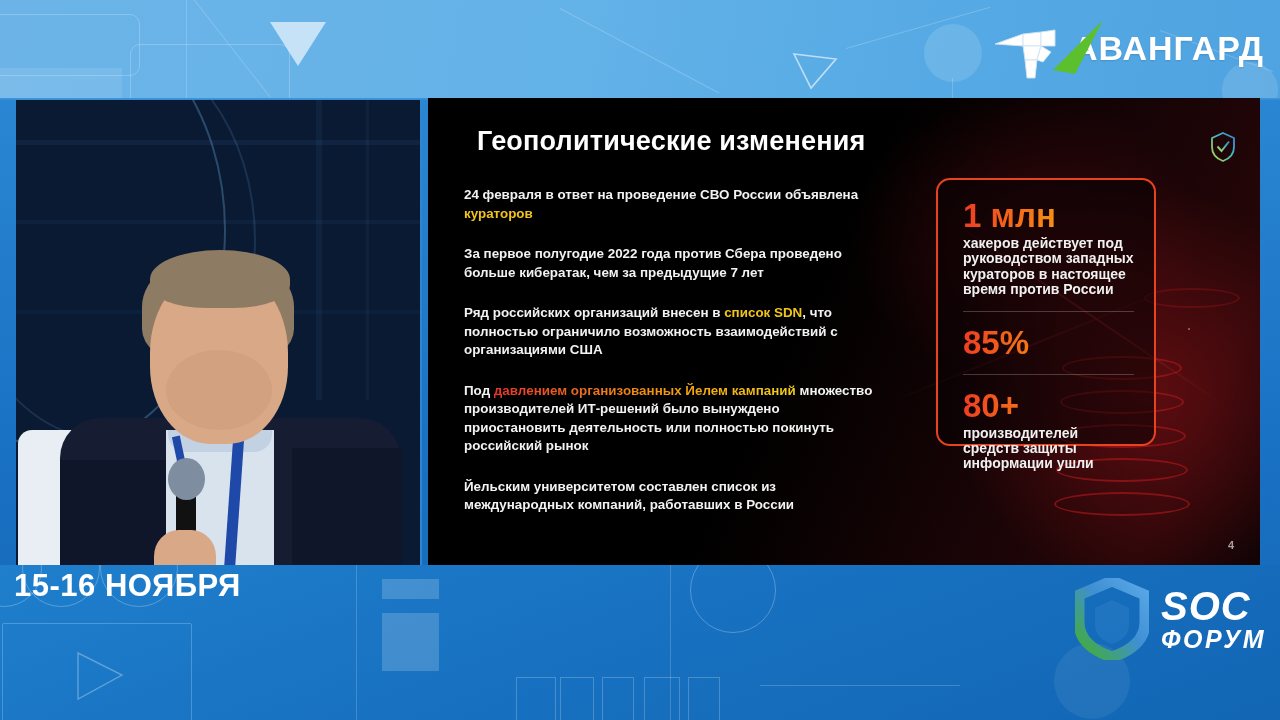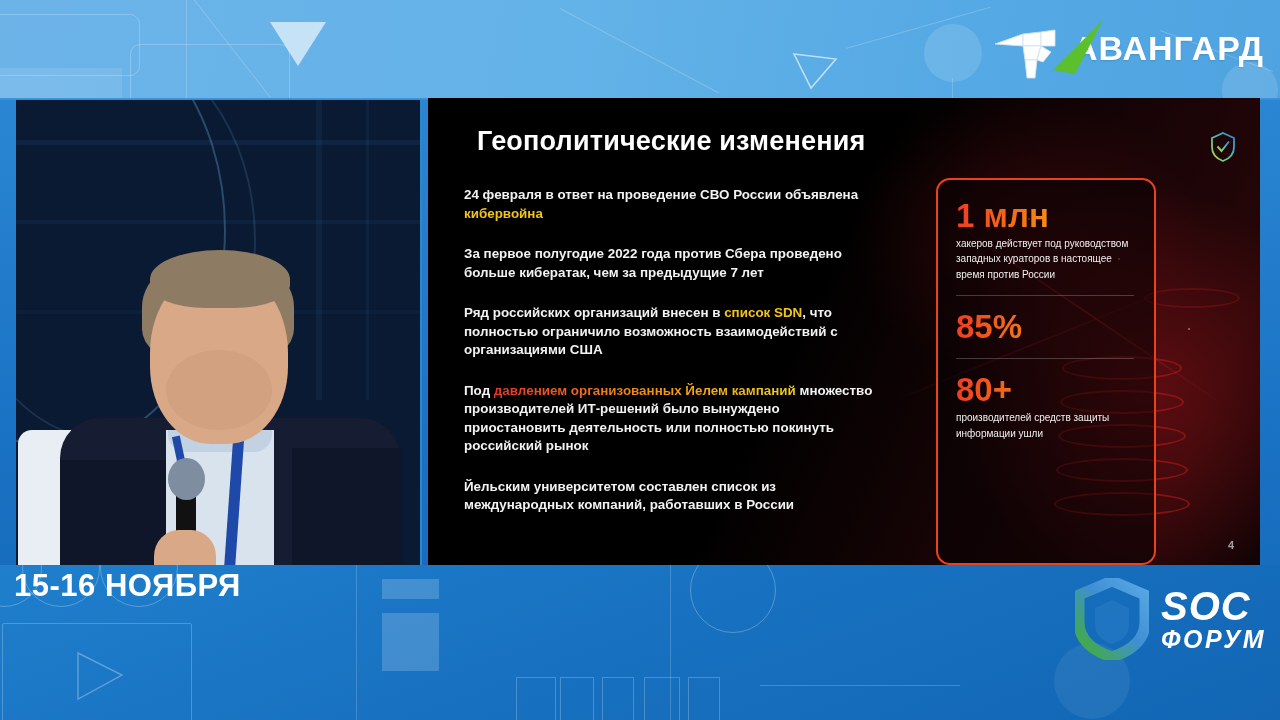--- a/index.html
+++ b/index.html
@@ -141,33 +141,33 @@
   #slide-body p:last-child{margin-bottom:0;}
   .hl-yellow{ color:#f0c419; }
   .hl-grad{
     background:linear-gradient(90deg,#e8342c 0%,#f07818 35%,#f5a50e 65%,#f2d01a 100%);
     -webkit-background-clip:text; background-clip:text;
     -webkit-text-fill-color:transparent; color:#f07818;
   }
 
   
   #stats-card{
-    position:absolute; left:508px; top:80px; width:220px; height:387px;
+    position:absolute; left:508px; top:80px; width:220px; height:268px;
     border:2px solid #e8421f; border-radius:14px;
     background:rgba(8,2,3,.55);
-    padding:18px 16px 0 18px;
+    padding:18px 16px 0 25px;
   }
   .stat-num{
     font-size:33px; font-weight:bold; line-height:36px;
     background:linear-gradient(95deg,#ef3c22 0%,#f47a16 40%,#f8b40c 72%,#f6dd1c 100%);
     -webkit-background-clip:text; background-clip:text;
     -webkit-text-fill-color:transparent; color:#f47a16;
   }
   .stat-desc{
-    color:#f0f0f0; font-size:10px; line-height:15.4px; font-weight:normal;
+    color:#f0f0f0; font-size:14px; line-height:15.4px; font-weight:bold;
     margin-top:2px;
   }
   .stat-sep{
     height:1px; background:rgba(255,255,255,.22); margin:13px 4px 13px 0;
   }
   #shield-mark{ position:absolute; right:24px; top:34px; }
   #slide-page-num{
     position:absolute; right:26px; bottom:14px;
     color:#bdbdbd; font-size:11px; font-weight:bold; opacity:.85;
   }
@@ -341,21 +341,21 @@
         <stop offset="0%" stop-color="#b9d83a"></stop>
         <stop offset="60%" stop-color="#3fb7c4"></stop>
         <stop offset="100%" stop-color="#3f7fd4"></stop>
       </linearGradient>
     </defs>
     <path d="M13 1 L24 6 L24 15 Q24 25 13 29 Q2 25 2 15 L2 6 Z" fill="none" stroke="url(#sg2)" stroke-width="1.8"></path>
     <path d="M7.5 14.5 L11.5 19 L19 9.5" fill="none" stroke="url(#sg2)" stroke-width="2"></path>
   </svg>
 
   <div id="slide-body">
-      <p><span>24 февраля в ответ на проведение СВО России объявлена </span><span class="hl-yellow">кибервойна</span></p>
+      <p><span>24 февраля в ответ на проведение СВО России объявлена </span><span class="hl-yellow">кураторов</span></p>
       <p><span>За первое полугодие 2022 года против Сбера проведено больше кибератак, чем за предыдущие 7 лет</span></p>
       <p><span>Ряд российских организаций внесен в </span><span class="hl-yellow">список SDN</span><span>, что полностью ограничило возможность взаимодействий с организациями США</span></p>
       <p><span>Под </span><span class="hl-grad">давлением организованных Йелем кампаний</span><span> множество производителей ИТ-решений было вынуждено приостановить деятельность или полностью покинуть российский рынок</span></p>
       <p><span>Йельским университетом составлен список из международных компаний, работавших в России</span></p>
     </div>
 
   <div id="stats-card">
       <div>
         <div class="stat-num">1 млн</div>
         <div class="stat-desc">хакеров действует под руководством западных кураторов в настоящее время против России</div>

